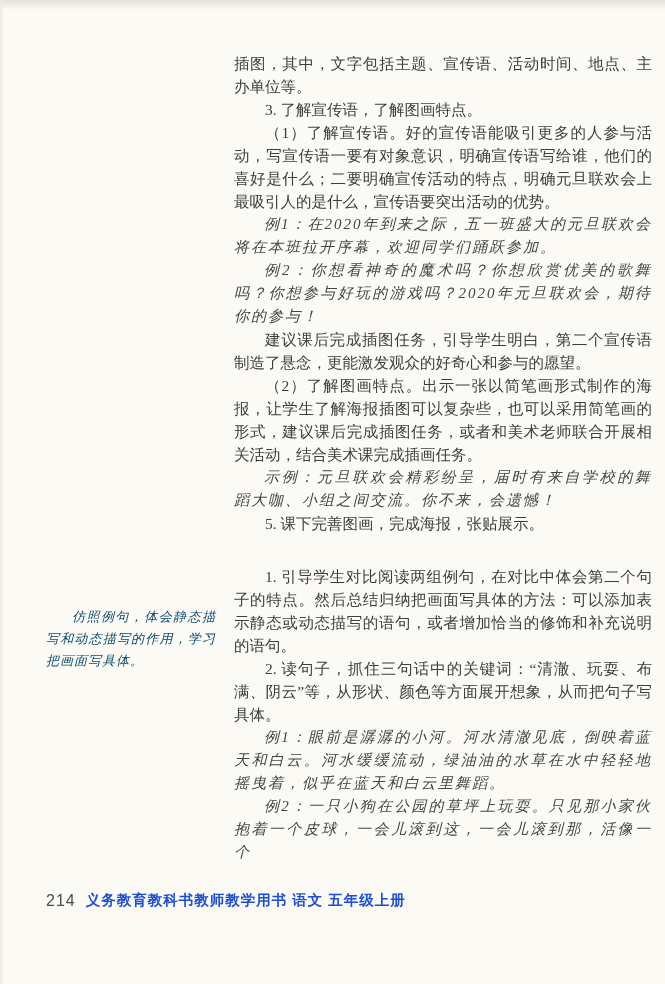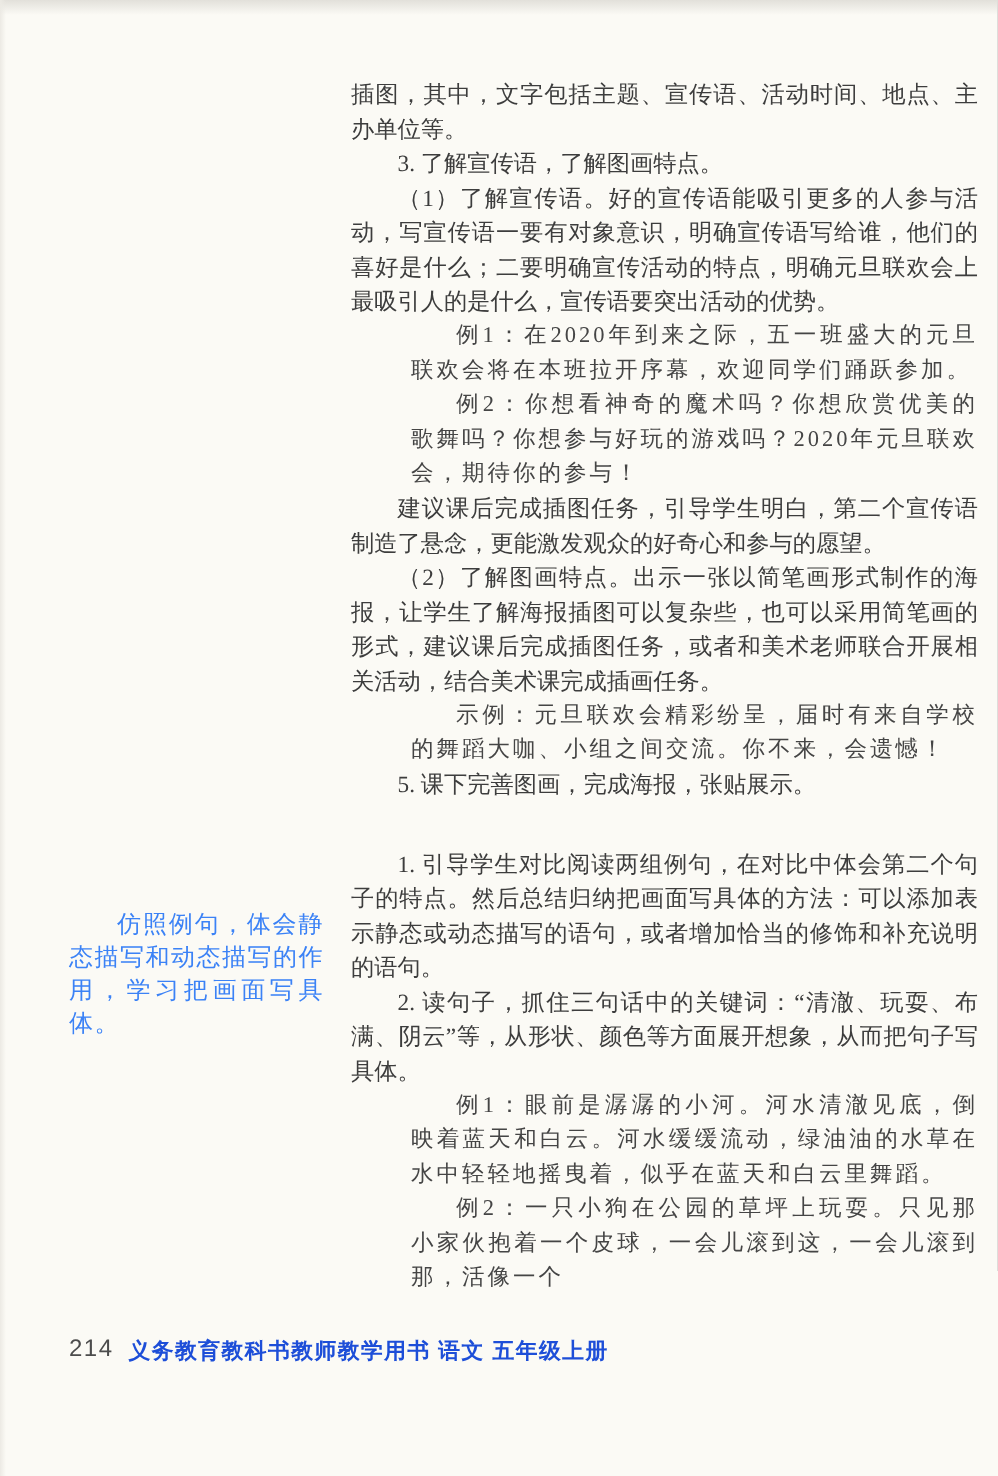--- a/index.html
+++ b/index.html
@@ -38,46 +38,47 @@
 
   .main-column p {
     margin: 0;
     font-size: 15.5px;
     line-height: 23px;
     text-align: justify;
     text-indent: 2em;
   }
   .main-column p.noindent { text-indent: 0; }
   .main-column p.kai {
+    font-style: italic;
     letter-spacing: 2px;
     font-size: 15px;
     color: #454545;
-    margin-left: 40px;
   }
   .sec2 { margin-top: 30px; }
 
   .margin-note {
     position: absolute;
     left: 46px;
     top: 606px;
     width: 170px;
-    font-size: 16px;
+    font-size: 13px;
     line-height: 22px;
     text-align: justify;
     text-indent: 2em;
     letter-spacing: 1px;
-    color: #3b82f6;
+    font-style: italic;
+    color: #0c4a6e;
   }
 
   .footer {
     position: absolute;
     left: 46px;
     top: 891px;
     display: flex;
-    align-items: flex-start;
+    align-items: center;
     gap: 10px;
     font-family: "Liberation Sans", "DejaVu Sans", sans-serif;
   }
   .footer .pagenum {
     font-size: 16px;
     color: #4c4c4c;
     letter-spacing: 1px;
   }
   .footer .booktitle {
     font-size: 14.5px;

